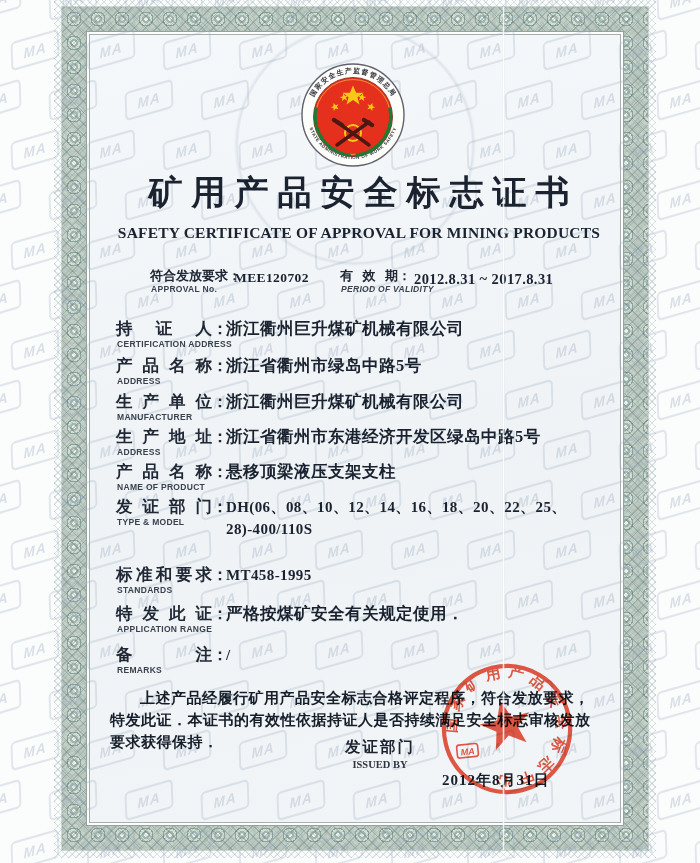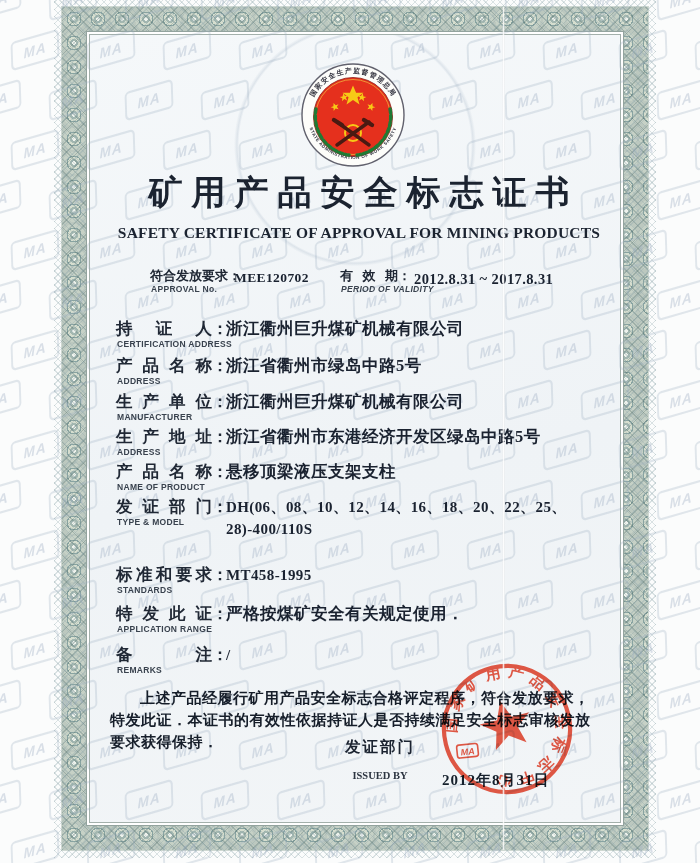--- a/index.html
+++ b/index.html
@@ -85,21 +85,21 @@
   .r-va .val{left:74px;top:2px;width:180px;font-size:14.5px;white-space:nowrap;}
   .r-va .sub{top:18px;font-style:italic;}
   .statement{
     left:110px;top:687px;width:488px;
     font-family:"Liberation Serif","DejaVu Serif",serif;
     font-size:15px;font-weight:600;color:#161e2a;line-height:22px;
     text-indent:2em;letter-spacing:.5px;
   }
   .issued{left:300px;top:737px;width:160px;text-align:center;}
   .issued .cn{font-size:15.5px;font-weight:800;letter-spacing:2px;color:#1b2330;}
-  .issued .en{font-family:"Liberation Serif","DejaVu Serif",serif;font-size:10.5px;font-weight:700;color:#2c3440;margin-top:12px;}
+  .issued .en{font-family:"Liberation Serif","DejaVu Serif",serif;font-size:10.5px;font-weight:700;color:#2c3440;margin-top:1px;}
   .date{
     left:398px;top:771px;font-size:15px;font-weight:800;color:#15202c;letter-spacing:1px;
     font-family:"Liberation Serif","DejaVu Serif",serif;
     margin-left:44px;
   }
   .seal{left:436px;top:658px;width:142px;height:142px;z-index:5;opacity:.88;mix-blend-mode:multiply;}
   .crease{
     left:502px;top:7px;width:3px;height:843px;z-index:6;pointer-events:none;
     background:linear-gradient(to right, rgba(0,0,0,.035), rgba(255,255,255,.8), rgba(0,0,0,.045));
   }

